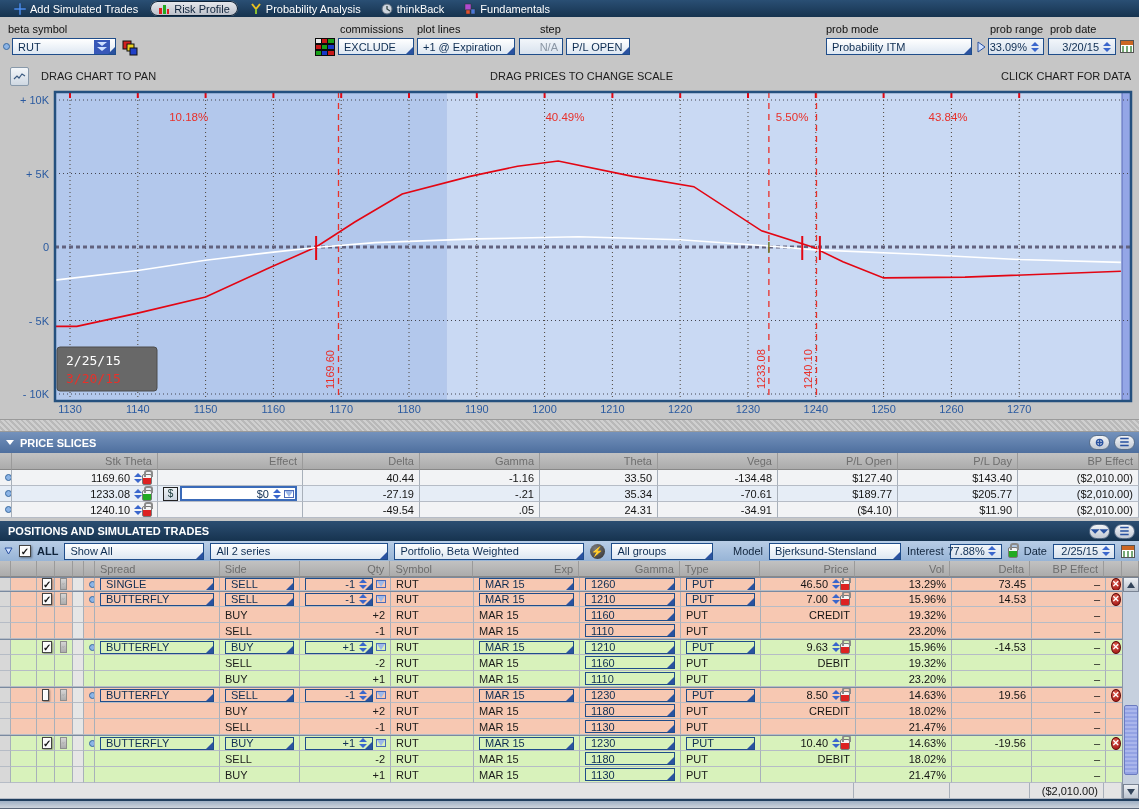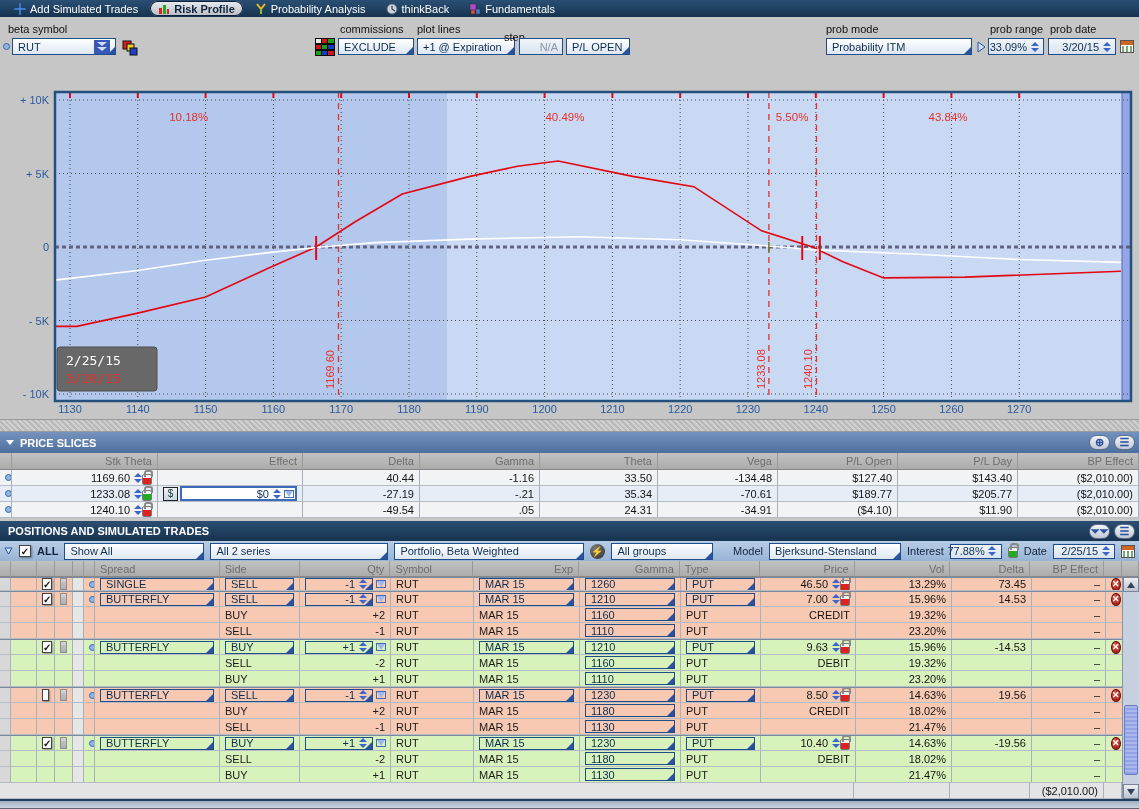--- a/index.html
+++ b/index.html
@@ -5,21 +5,21 @@
   html,body{margin:0;padding:0;background:#9a9a9a;}
   *{box-sizing:border-box;}
   #app{position:relative;width:1139px;height:809px;background:#c6c6c6;
        font-family:"Liberation Sans",sans-serif;font-size:11px;color:#1a1a1a;overflow:hidden;}
 
   
   #tabbar{position:absolute;left:0;top:0;width:1139px;height:17px;
           background:linear-gradient(#2a4f74,#16334f);display:flex;align-items:center;gap:4px;padding-left:6px;}
   .tab{display:flex;align-items:center;gap:4px;color:#fff;padding:0 8px;height:17px;cursor:default;white-space:nowrap;}
   .tab.sel{background:linear-gradient(#e8eaee,#b9bec8);color:#10243c;border-radius:9px;height:15px;
-           box-shadow:0 0 0 1px #0d2238 inset;font-weight:bold;}
+           box-shadow:0 0 0 1px #0d2238 inset;}
   .ticon{display:inline-block;width:12px;height:12px;}
 
   
   #controls{position:absolute;left:0;top:17px;width:1139px;height:45px;background:#c6c6c6;}
   .lbl{position:absolute;color:#111;}
   .dd{position:relative;display:flex;align-items:center;padding:0 5px;height:17px;
       border:1px solid #1f4d8a;background:linear-gradient(#ffffff,#dde7f2);color:#0e2d52;overflow:hidden;}
   .dd::after{content:"";position:absolute;right:0;bottom:0;border-left:7px solid transparent;border-bottom:7px solid #2a52a0;}
   .inputbox{position:relative;display:flex;align-items:center;justify-content:flex-end;padding:0 4px;height:17px;
       border:1px solid #1f4d8a;background:linear-gradient(#f2f6fa,#d8e2ee);color:#0e2d52;}
@@ -156,21 +156,21 @@
     </svg>
     <div class="dd" style="position:absolute;left:338px;top:21px;width:76px;">
       <span>EXCLUDE</span>
     </div>
 
     <span class="lbl" style="left:417px;top:6px;">plot lines</span>
     <div class="dd" style="position:absolute;left:417px;top:21px;width:98px;">
       <span>+1 @ Expiration</span>
     </div>
 
-    <span class="lbl" style="left:504px;top:6px;margin-top:8px;">step</span>
+    <span class="lbl" style="left:540px;top:6px;">step</span>
     <div class="inputbox" style="position:absolute;left:519px;top:21px;width:44px;color:#8a96a4;">
       <span>N/A</span>
     </div>
 
     <div class="dd" style="position:absolute;left:566px;top:21px;width:64px;">
       <span>P/L OPEN</span>
     </div>
 
     <span class="lbl" style="left:826px;top:6px;">prob mode</span>
     <div class="dd" style="position:absolute;left:826px;top:21px;width:146px;">
@@ -193,20 +193,30 @@
     <div class="inputbox" style="position:absolute;left:1048px;top:21px;width:68px;">
       <span>3/20/15</span>
       <span class="spin">
           <i class="u"></i>
           <i class="d"></i>
         </span>
     </div>
     <span class="cal" style="position:absolute;left:1120px;top:23px;"></span>
   </div>
 
+  <div id="charttool">
+    <div class="toolbtn">
+      <svg width="13" height="11" viewBox="0 0 13 11">
+          <path d="M1 8l3-3 2 2 3-4 3 2" stroke="#3a5a80" fill="none" stroke-width="1.2"></path>
+        </svg>
+    </div>
+    <span class="hint" style="margin-left:12px;">DRAG CHART TO PAN</span>
+    <span class="hint" style="position:absolute;left:490px;">DRAG PRICES TO CHANGE SCALE</span>
+    <span class="hint" style="position:absolute;right:8px;">CLICK CHART FOR DATA</span>
+  </div>
 
   <div id="chartwrap">
     <svg id="risk-chart" width="1139" height="329">
         <rect x="55.08399999999969" y="2" width="391.8839999999997" height="309" fill="#b3c8ec"></rect>
         <rect x="446.9679999999994" y="2" width="680.7120000000007" height="309" fill="#c9d9f3"></rect>
         <rect x="1122" y="2" width="9" height="309" fill="#94a6e6" stroke="#5a6ab8" stroke-width="1"></rect>
         <line x1="70" y1="2" x2="70" y2="311" stroke="#4d4337" stroke-width="1" stroke-dasharray="1,3"></line>
         <line x1="70" y1="2" x2="70" y2="8" stroke="#e30613" stroke-width="2"></line>
         <text x="70" y="323" text-anchor="middle" fill="#2a5aa0" font-size="11">1130</text>
         <line x1="137.8" y1="2" x2="137.8" y2="311" stroke="#4d4337" stroke-width="1" stroke-dasharray="1,3"></line>

